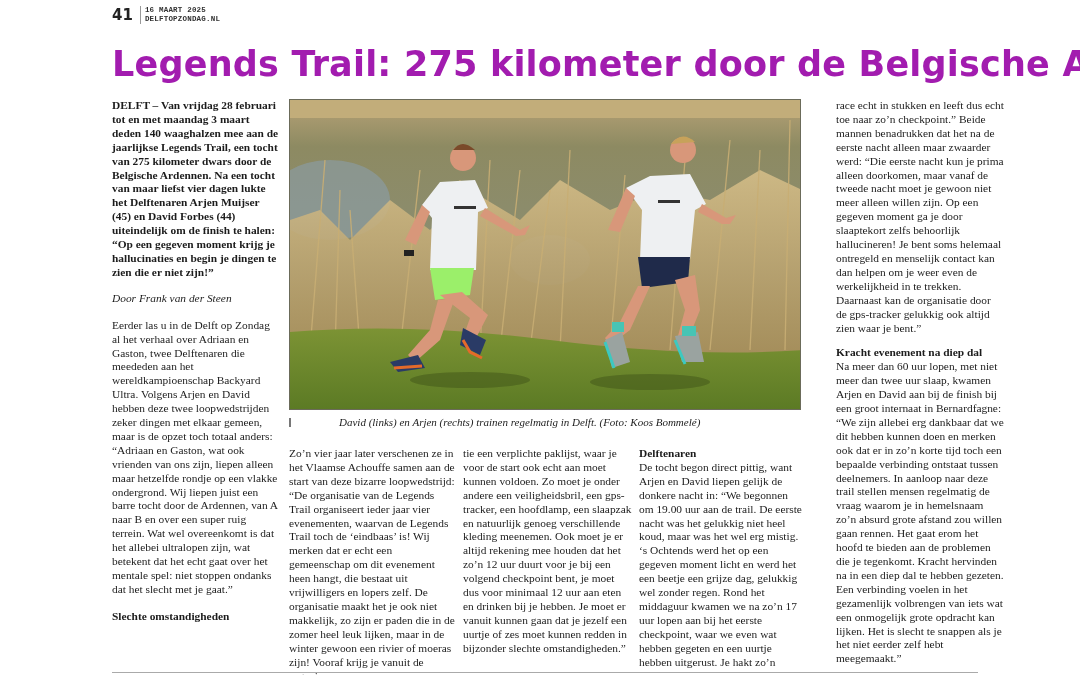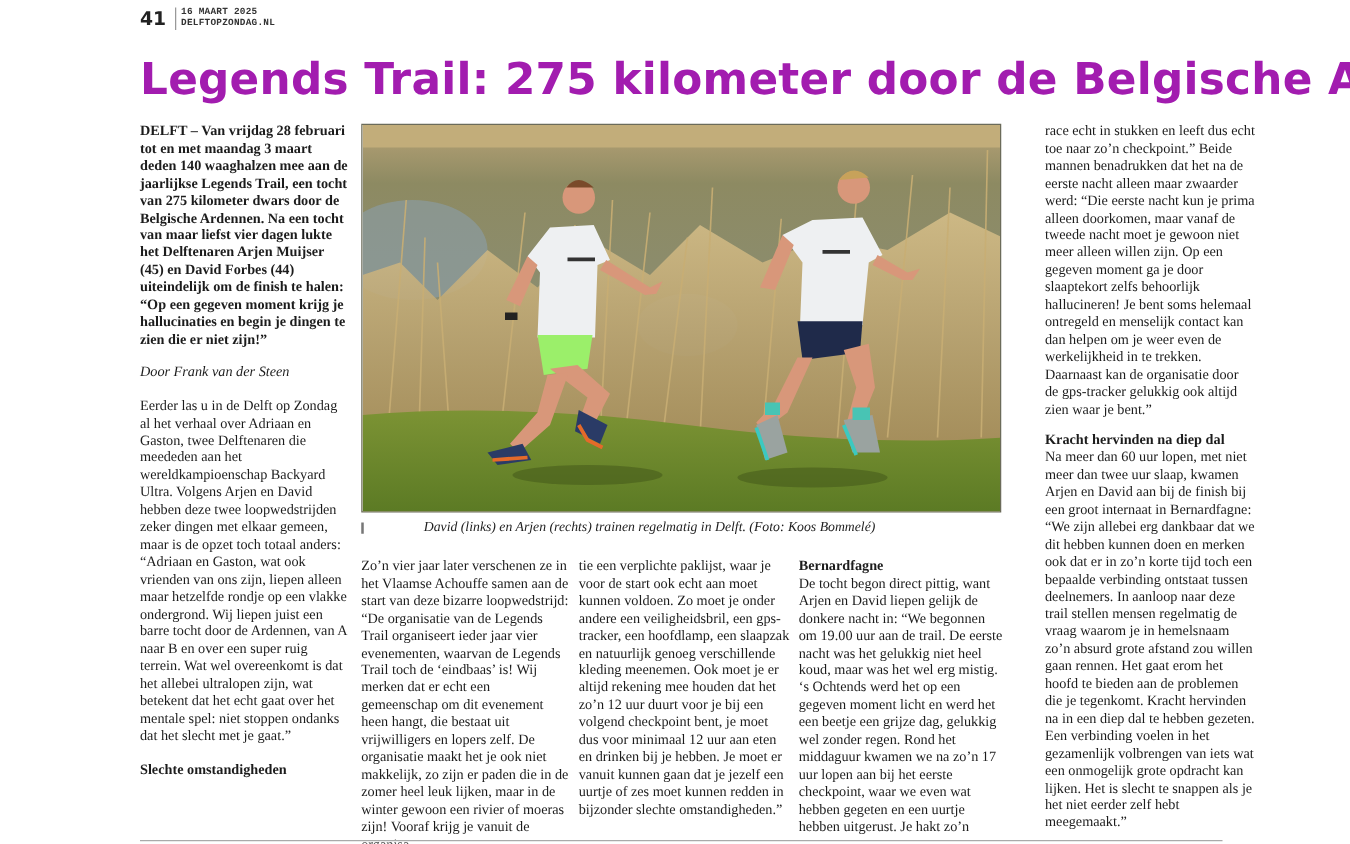--- a/index.html
+++ b/index.html
@@ -138,24 +138,24 @@
 
 <div class="col" style="left:289px; top:447px; width:166px;">
   <p>Zo’n vier jaar later verschenen ze in het Vlaamse Achouffe samen aan de start van deze bizarre loopwedstrijd: “De organisatie van de Legends Trail organiseert ieder jaar vier evenementen, waarvan de Legends Trail toch de ‘eindbaas’ is! Wij merken dat er echt een gemeenschap om dit evenement heen hangt, die bestaat uit vrijwilligers en lopers zelf. De organisatie maakt het je ook niet makkelijk, zo zijn er paden die in de zomer heel leuk lijken, maar in de winter gewoon een rivier of moeras zijn! Vooraf krijg je vanuit de organisa-</p>
 </div>
 
 <div class="col" style="left:463px; top:447px; width:170px;">
   <p>tie een verplichte paklijst, waar je voor de start ook echt aan moet kunnen voldoen. Zo moet je onder andere een veiligheidsbril, een gps-tracker, een hoofdlamp, een slaapzak en natuurlijk genoeg verschillende kleding meenemen. Ook moet je er altijd rekening mee houden dat het zo’n 12 uur duurt voor je bij een volgend checkpoint bent, je moet dus voor minimaal 12 uur aan eten en drinken bij je hebben. Je moet er vanuit kunnen gaan dat je jezelf een uurtje of zes moet kunnen redden in bijzonder slechte omstandigheden.”</p>
 </div>
 
 <div class="col" style="left:639px; top:447px; width:166px;">
-  <p class="subhead">Bernardfagne</p>
+  <p class="subhead">Delftenaren</p>
   <p>De tocht begon direct pittig, want Arjen en David liepen gelijk de donkere nacht in: “We begonnen om 19.00 uur aan de trail. De eerste nacht was het gelukkig niet heel koud, maar was het wel erg mistig. ‘s Ochtends werd het op een gegeven moment licht en werd het een beetje een grijze dag, gelukkig wel zonder regen. Rond het middaguur kwamen we na zo’n 17 uur lopen aan bij het eerste checkpoint, waar we even wat hebben gegeten en een uurtje hebben uitgerust. Je hakt zo’n</p>
 </div>
 
 <div class="col" style="left:816px; top:99px; width:168px;margin-left:20px;">
   <p>race echt in stukken en leeft dus echt toe naar zo’n checkpoint.” Beide mannen benadrukken dat het na de eerste nacht alleen maar zwaarder werd: “Die eerste nacht kun je prima alleen doorkomen, maar vanaf de tweede nacht moet je gewoon niet meer alleen willen zijn. Op een gegeven moment ga je door slaaptekort zelfs behoorlijk hallucineren! Je bent soms helemaal ontregeld en menselijk contact kan dan helpen om je weer even de werkelijkheid in te trekken. Daarnaast kan de organisatie door de gps-tracker gelukkig ook altijd zien waar je bent.”</p>
   <div class="gap" style="height:11px"></div>
-  <p class="subhead">Kracht hervinden na diep dal</p>
+  <p class="subhead">Kracht evenement na diep dal</p>
   <p>Na meer dan 60 uur lopen, met niet meer dan twee uur slaap, kwamen Arjen en David aan bij de finish bij een groot internaat in Bernardfagne: “We zijn allebei erg dankbaar dat we dit hebben kunnen doen en merken ook dat er in zo’n korte tijd toch een bepaalde verbinding ontstaat tussen deelnemers. In aanloop naar deze trail stellen mensen regelmatig de vraag waarom je in hemelsnaam zo’n absurd grote afstand zou willen gaan rennen. Het gaat erom het hoofd te bieden aan de problemen die je tegenkomt. Kracht hervinden na in een diep dal te hebben gezeten. Een verbinding voelen in het gezamenlijk volbrengen van iets wat een onmogelijk grote opdracht kan lijken. Het is slecht te snappen als je het niet eerder zelf hebt meegemaakt.”</p>
 </div>
 
 <div class="bottom-rule"></div>
 
 </body></html>

